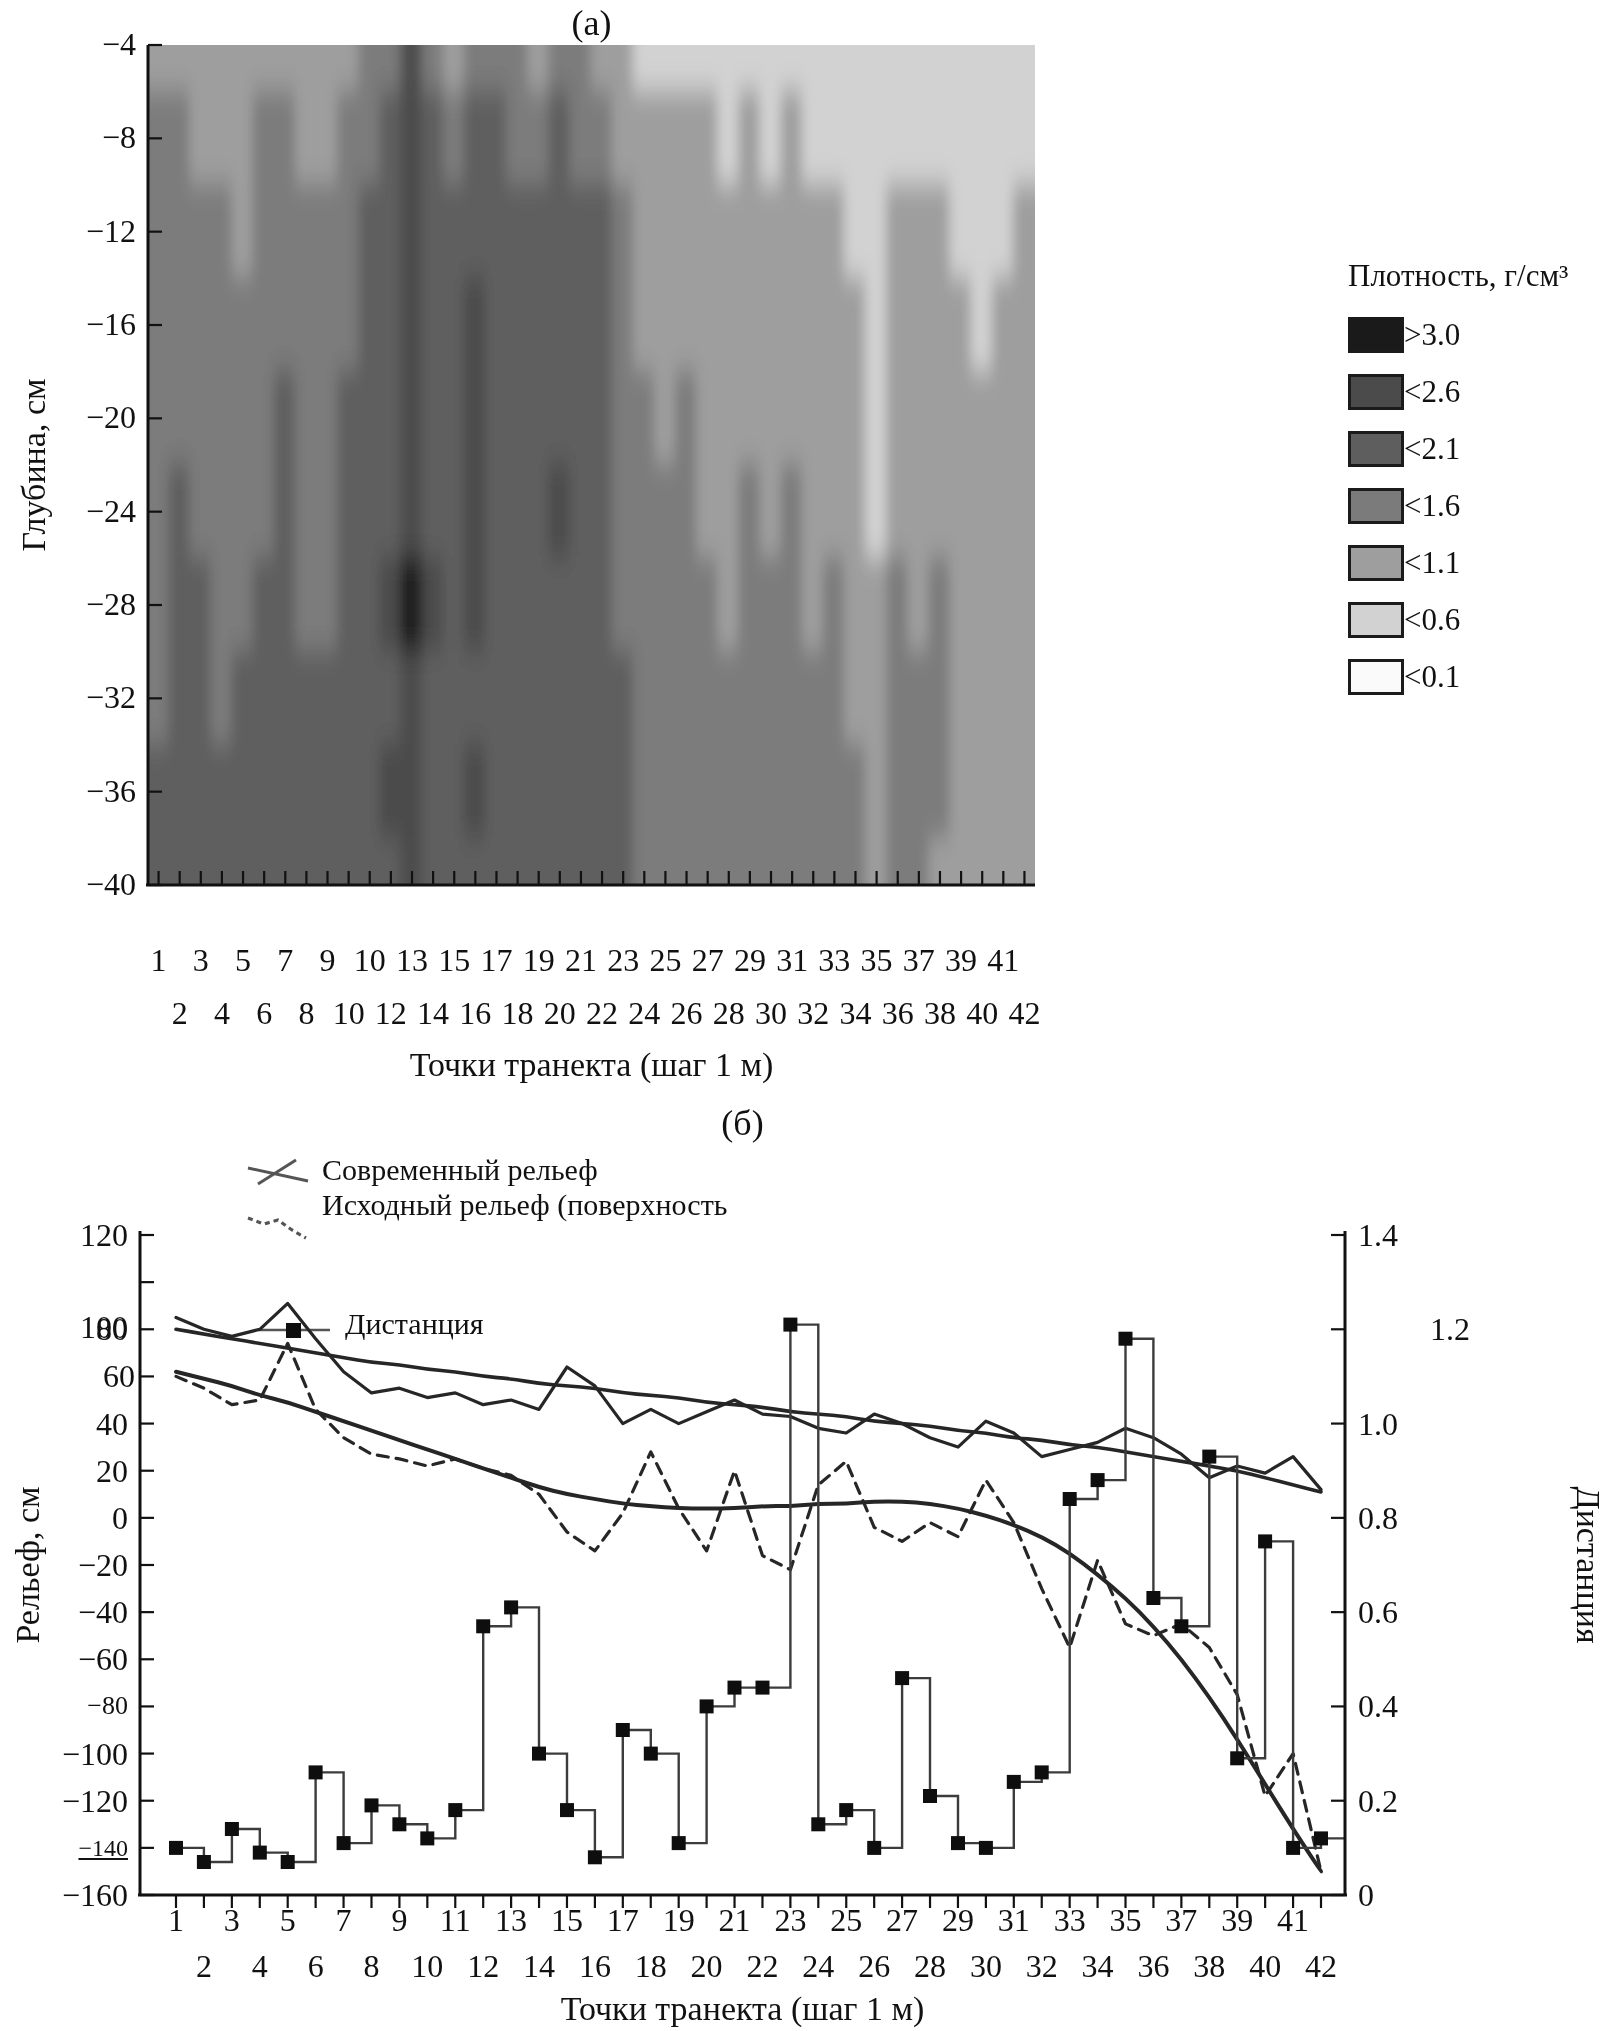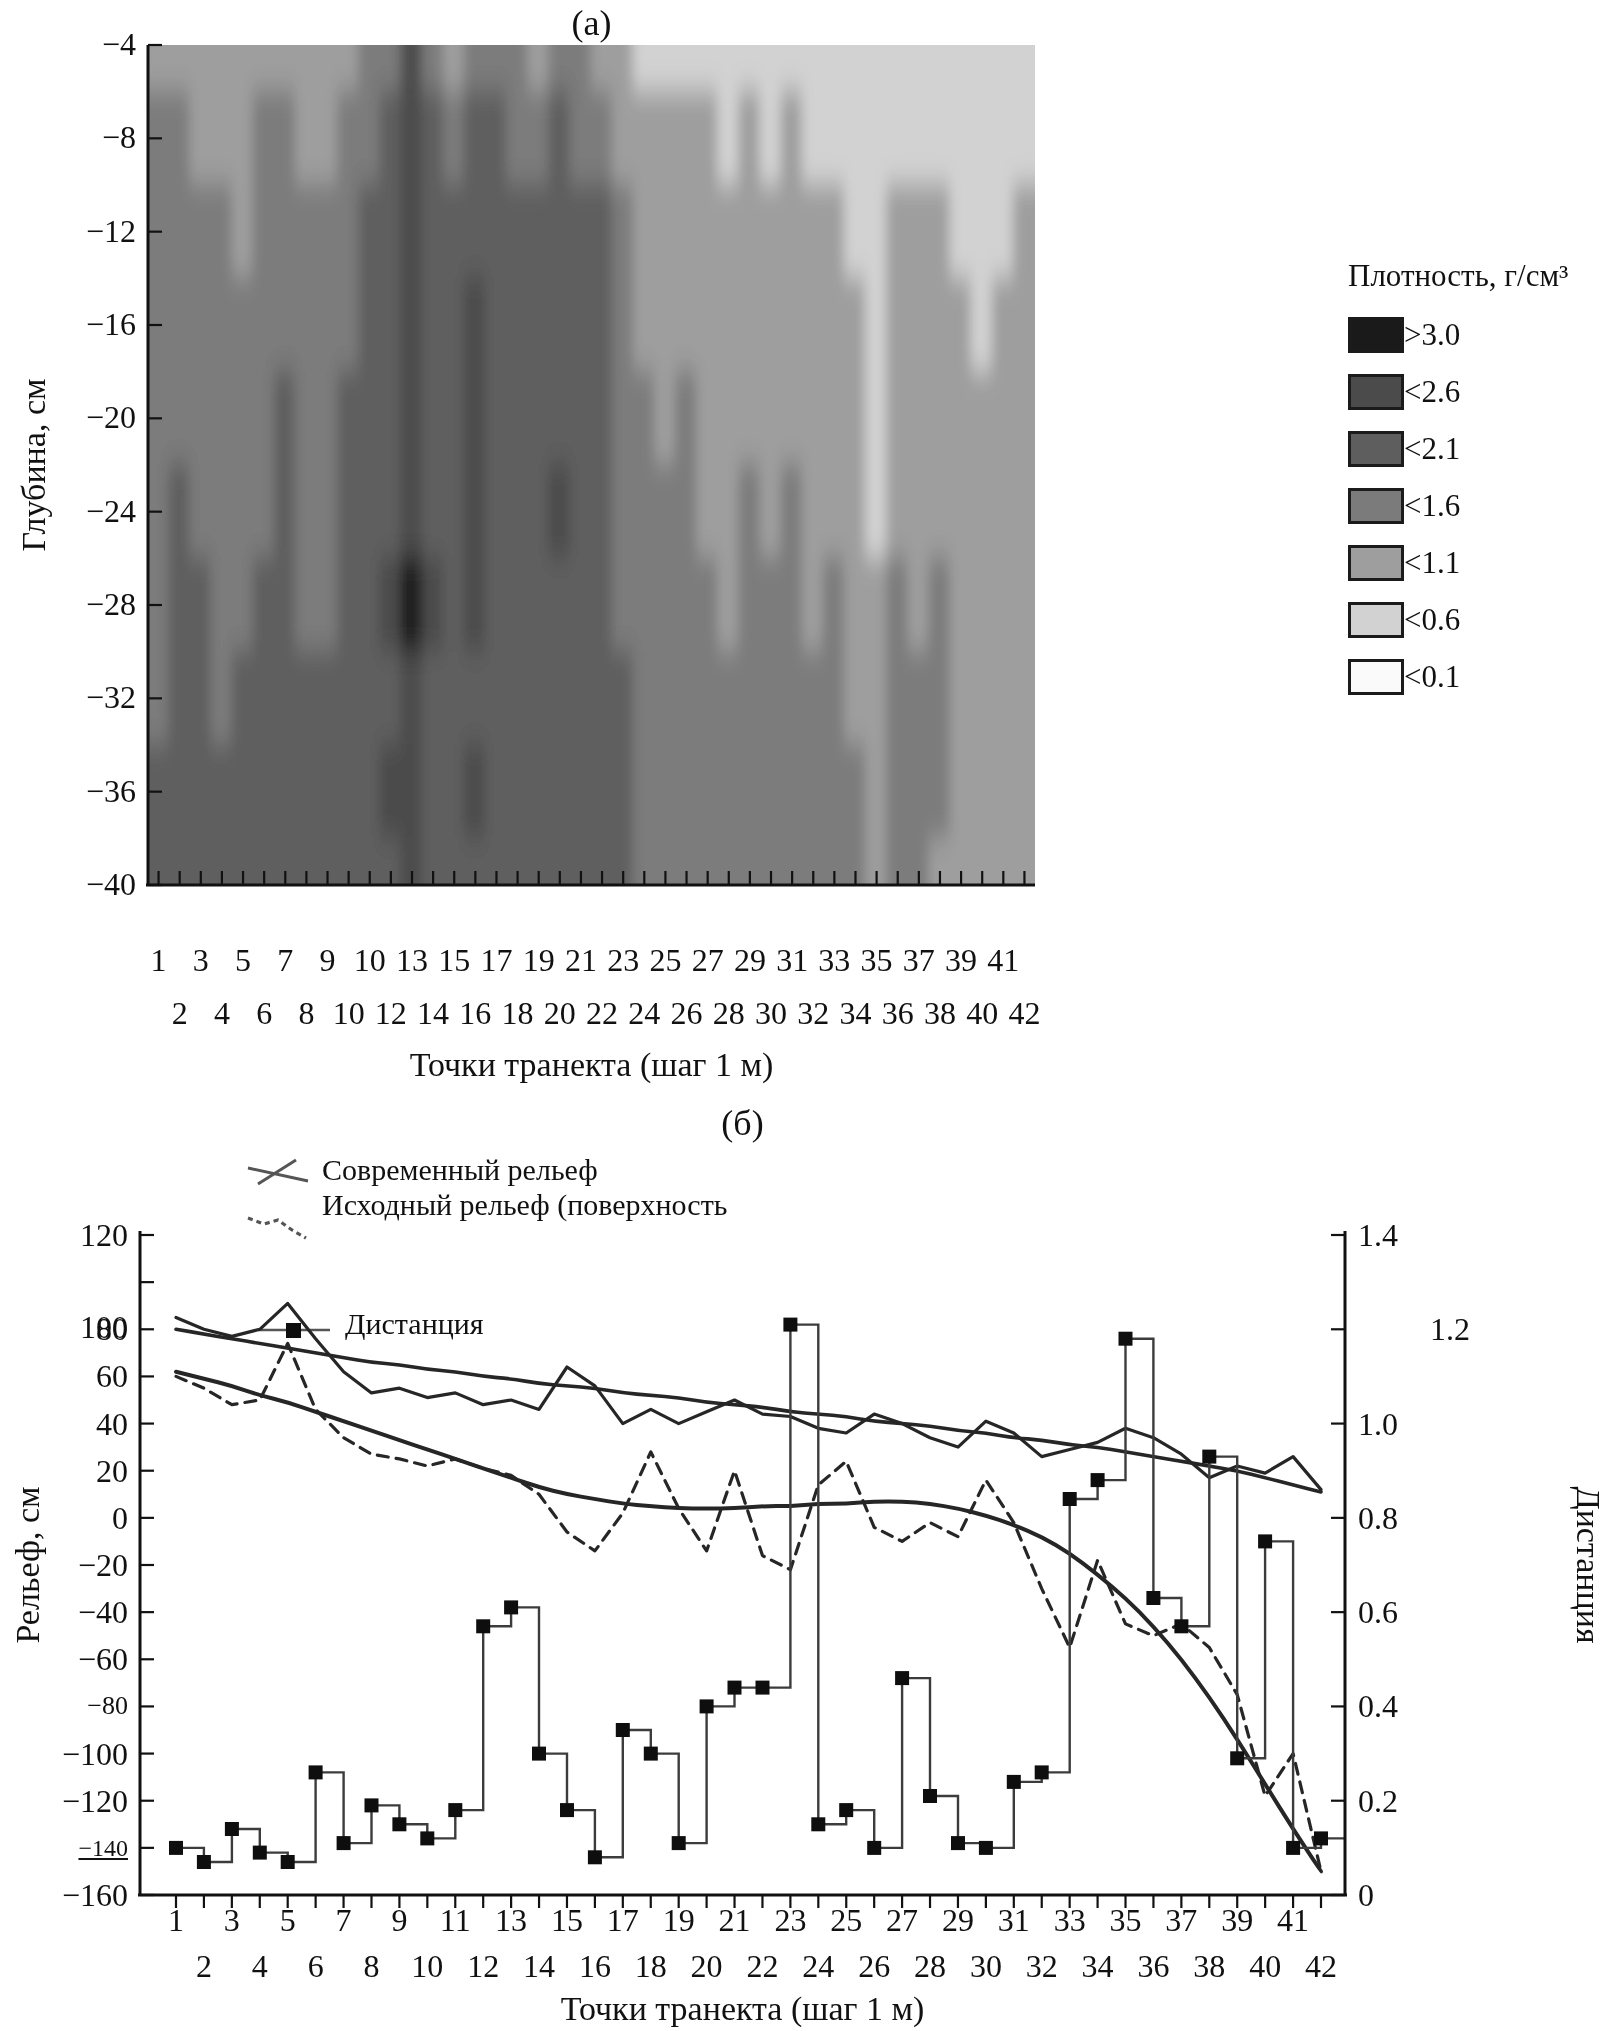--- a/index.html
+++ b/index.html
@@ -861,21 +861,21 @@
       <line x1="1097.219512195122" y1="660" x2="1097.219512195122" y2="673" stroke="#111" stroke-width="2.2"></line>
       <line x1="1125.1463414634145" y1="660" x2="1125.1463414634145" y2="673" stroke="#111" stroke-width="2.2"></line>
       <line x1="1153.0731707317073" y1="660" x2="1153.0731707317073" y2="673" stroke="#111" stroke-width="2.2"></line>
       <line x1="1181" y1="660" x2="1181" y2="673" stroke="#111" stroke-width="2.2"></line>
     </svg>
 
   <div id="pb-yticks-left">
       <span class="ytick-box" style="left: 0px; top: 1218px; width: 128px; font-size: 32px;">120</span>
       <span class="ytick-box" style="left: 0px; top: 1310px; width: 128px; font-size: 32px;">100</span>
       <span class="ytick-box" style="left: 0px; top: 1312.29px; width: 128px; font-size: 32px;">80</span>
-      <span class="ytick-box" style="left: 0px; top: 1359.43px; width: 128px; font-size: 32px;">60</span>
+      <span class="ytick-box" style="left: 0px; top: 1359.43px; width: 128px; font-size: 32px; padding-left: 7px;">60</span>
       <span class="ytick-box" style="left: 0px; top: 1406.57px; width: 128px; font-size: 32px;">40</span>
       <span class="ytick-box" style="left: 0px; top: 1453.71px; width: 128px; font-size: 32px;">20</span>
       <span class="ytick-box" style="left: 0px; top: 1500.86px; width: 128px; font-size: 32px;">0</span>
       <span class="ytick-box" style="left: 0px; top: 1548px; width: 128px; font-size: 32px;">−20</span>
       <span class="ytick-box" style="left: 0px; top: 1595.14px; width: 128px; font-size: 32px;">−40</span>
       <span class="ytick-box" style="left: 0px; top: 1642.29px; width: 128px; font-size: 32px;">−60</span>
       <span class="ytick-box" style="left: 0px; top: 1689.43px; width: 128px; font-size: 26px;">−80</span>
       <span class="ytick-box" style="left: 0px; top: 1736.57px; width: 128px; font-size: 32px;">−100</span>
       <span class="ytick-box" style="left: 0px; top: 1783.71px; width: 128px; font-size: 32px;">−120</span>
       <span class="ytick-box" style="left: 0px; top: 1830.86px; width: 128px; font-size: 24px; text-decoration: underline;">−140</span>

